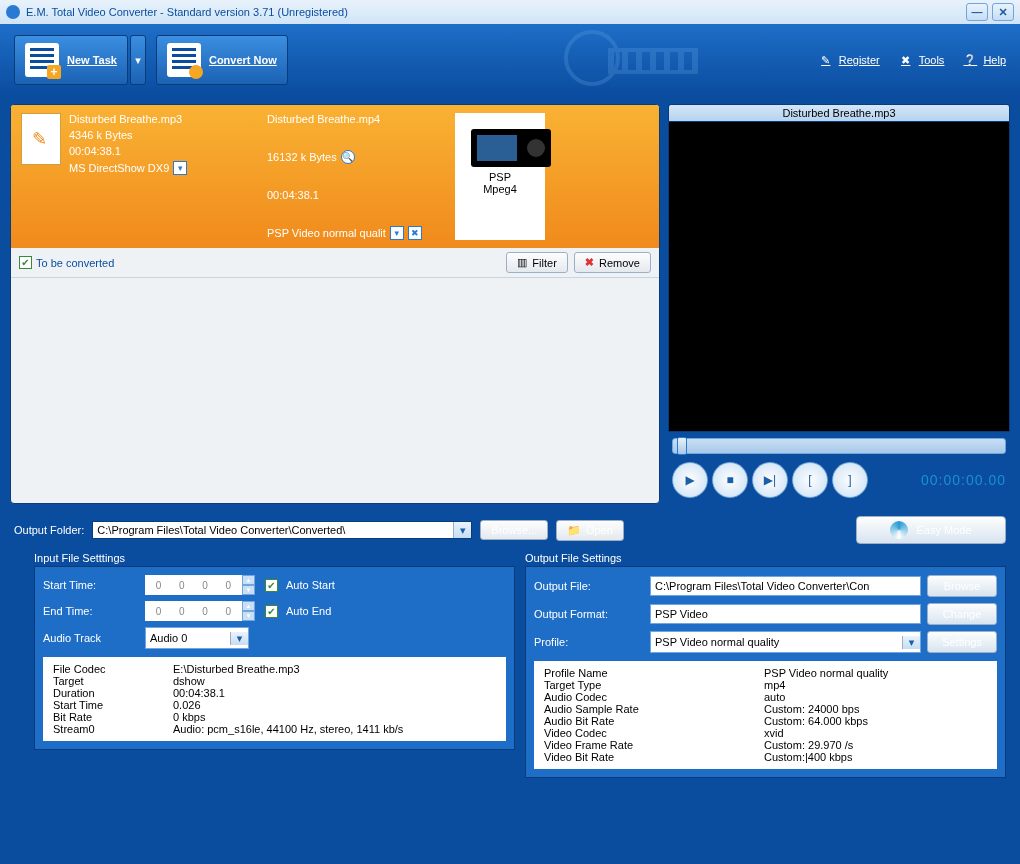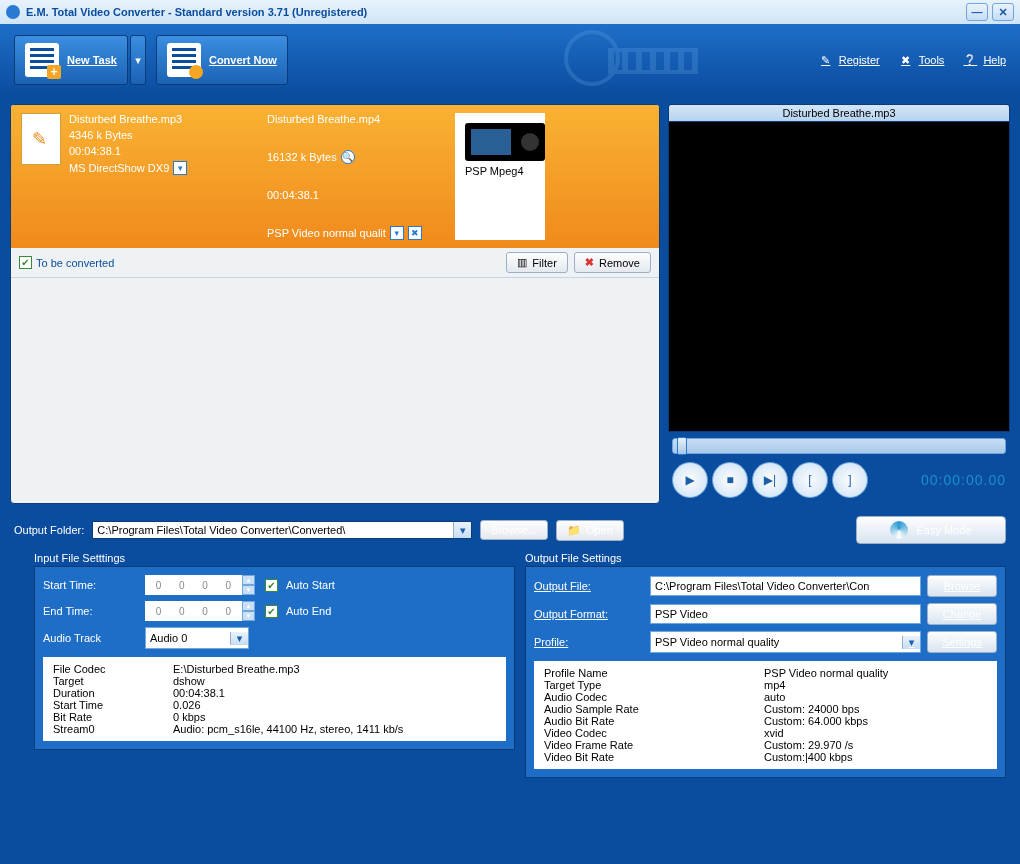--- a/index.html
+++ b/index.html
@@ -1,20 +1,20 @@
 <!DOCTYPE html>
 <html><head>
 <meta charset="utf-8">
 <style>
 * { box-sizing: border-box; margin: 0; padding: 0; font-family: Tahoma, Arial, sans-serif; font-size: 11px; }
 body { background: #0a4c9e; width: 1020px; height: 864px; overflow: hidden; }
 
 .titlebar { height: 24px; background: linear-gradient(#e8f2fb,#d0e5f7); display: flex; align-items: center; padding: 0 6px; }
 .titlebar .app-icon { width: 14px; height: 14px; border-radius: 50%; background: #2a7ad4; margin-right: 6px; }
-.titlebar .title { color: #0a4c9e; font-weight: bold; }
+.titlebar .title { color: #0a4c9e; font-weight: normal; }
 .titlebar .wctrls { margin-left: auto; display: flex; gap: 4px; }
 .wbtn { width: 22px; height: 18px; background: linear-gradient(#eaf3fc,#c6ddf3); border: 1px solid #6ea6dd; border-radius: 3px; display: flex; align-items: center; justify-content: center; color: #1a5fa8; font-weight: bold; cursor: pointer; }
 
 .toolbar { height: 72px; background: linear-gradient(#1e6ec8,#0a4c9e); display: flex; align-items: center; padding: 0 14px; position: relative; }
 .tbtn { background: linear-gradient(#3b8ee0,#1b62b4); border: 1px solid #0a3c7a; border-radius: 3px; height: 50px; display: flex; align-items: center; padding: 0 10px; margin-right: 8px; color: #fff; font-weight: bold; font-size: 14px; cursor: pointer; text-decoration: underline; }
 .tbtn .big-icon { width: 34px; height: 34px; background: #fff; border-radius: 3px; margin-right: 8px; display: flex; align-items: center; justify-content: center; position: relative; }
 .big-icon.film::before { content: ""; width: 24px; height: 24px; background: repeating-linear-gradient(#0a4c9e 0 3px,#fff 3px 6px); }
 .big-icon.film .plus { position: absolute; bottom: -2px; right: -2px; width: 14px; height: 14px; background: #f5a623; border-radius: 2px; color: #fff; font-weight: bold; display: flex; align-items: center; justify-content: center; font-size: 12px; }
 .big-icon.conv::before { content: ""; width: 24px; height: 24px; background: repeating-linear-gradient(#0a4c9e 0 3px,#fff 3px 6px); }
 .big-icon.conv .arrow { position: absolute; bottom: -2px; right: -2px; width: 14px; height: 14px; background: #f5a623; border-radius: 50%; }
@@ -29,21 +29,21 @@
 .main { display: flex; gap: 8px; padding: 8px 10px 4px 10px; height: 412px; }
 .left-panel { flex: 1; background: #eef2f5; border: 1px solid #0a3c7a; border-radius: 4px; overflow: hidden; display: flex; flex-direction: column; }
 .task-card { background: linear-gradient(#f9b233,#f08a1c); padding: 8px 10px; display: flex; gap: 8px; color: #fff; }
 .task-icon { width: 40px; height: 52px; background: #fff; border: 1px solid #d0a040; position: relative; }
 .task-icon::after { content: "✎"; position: absolute; left: 10px; top: 14px; color: #f08a1c; font-size: 18px; }
 .task-col { display: flex; flex-direction: column; gap: 4px; font-size: 11px; }
 .task-col.src { width: 190px; }
 .task-col.dst { width: 180px; gap: 25px; }
 .task-row { display: flex; align-items: center; gap: 4px; }
 .mini-dd { width: 14px; height: 14px; background: #fff; border: 1px solid #2a7ad4; display: inline-flex; align-items: center; justify-content: center; color: #2a7ad4; font-size: 9px; cursor: pointer; }
-.device { width: 90px; background: #fff; color: #000; padding: 10px; }
+.device { width: 90px; background: #fff; color: #000; text-align: center; padding: 16px; }
 .device .dev-img { width: 80px; height: 38px; background: #000; border-radius: 3px; margin: 0 auto 4px; position: relative; }
 .device .dev-img::before { content: ""; position: absolute; left: 6px; top: 6px; width: 40px; height: 26px; background: #2a5f95; }
 .device .dev-img::after { content: ""; position: absolute; right: 6px; top: 10px; width: 18px; height: 18px; background: #333; border-radius: 50%; }
 .task-bar { background: #eef2f5; padding: 4px 8px; display: flex; align-items: center; border-bottom: 1px solid #c8d4e0; }
 .checkbox { width: 13px; height: 13px; background: #fff; border: 1px solid #3a8a3a; display: inline-flex; align-items: center; justify-content: center; color: #3a8a3a; font-size: 10px; margin-right: 4px; }
 .task-bar-label { color: #0a4c9e; }
 .sbtn { background: linear-gradient(#fdfdfd,#e4e9ef); border: 1px solid #9bb0c7; border-radius: 3px; padding: 3px 10px; cursor: pointer; display: inline-flex; align-items: center; gap: 5px; }
 .sbtn.remove .x { color: #d33; font-weight: bold; }
 
 .right-panel { width: 342px; background: #0a4c9e; display: flex; flex-direction: column; }
@@ -72,21 +72,21 @@
 .time-field span { color: #888; font-size: 10px; }
 .time-spin { width: 14px; height: 20px; display: flex; flex-direction: column; }
 .time-spin div { flex: 1; background: #c8dff5; border: 1px solid #6ea6dd; font-size: 6px; display: flex; align-items: center; justify-content: center; cursor: pointer; }
 .inline-check { display: flex; align-items: center; gap: 4px; }
 .combo-sm { width: 104px; height: 22px; background: #fff; border: 1px solid #6ea6dd; display: flex; align-items: center; color: #000; }
 .combo-sm .val { flex: 1; padding: 0 4px; color: #000; }
 .info-table { background: #fff; color: #000; padding: 6px 10px; }
 .info-table .irow { display: flex; }
 .info-table .ikey { width: 120px; }
 
-.sp-grid2 { display: grid; grid-template-columns: 110px 1fr 70px; gap: 6px; align-items: center; margin-bottom: 8px; text-decoration: underline; }
+.sp-grid2 { display: grid; grid-template-columns: 110px 1fr 70px; gap: 6px; align-items: center; margin-bottom: 8px; }
 .txt-field { height: 20px; background: #fff; border: 1px solid #6ea6dd; color: #000; padding: 0 4px; display: flex; align-items: center; overflow: hidden; white-space: nowrap; }
 .side-btn { height: 22px; background: linear-gradient(#fdfdfd,#d8e4f0); border: 1px solid #9bb0c7; border-radius: 3px; cursor: pointer; display: flex; align-items: center; justify-content: center; }
 .combo-wide { height: 22px; background: #fff; border: 1px solid #6ea6dd; display: flex; align-items: center; color: #000; }
 .combo-wide .val { flex: 1; padding: 0 4px; }
 .info-table2 { background: #fff; color: #000; padding: 6px 10px; }
 .info-table2 .irow { display: flex; }
 .info-table2 .ikey { width: 220px; }
 </style>
 </head>
 <body>

